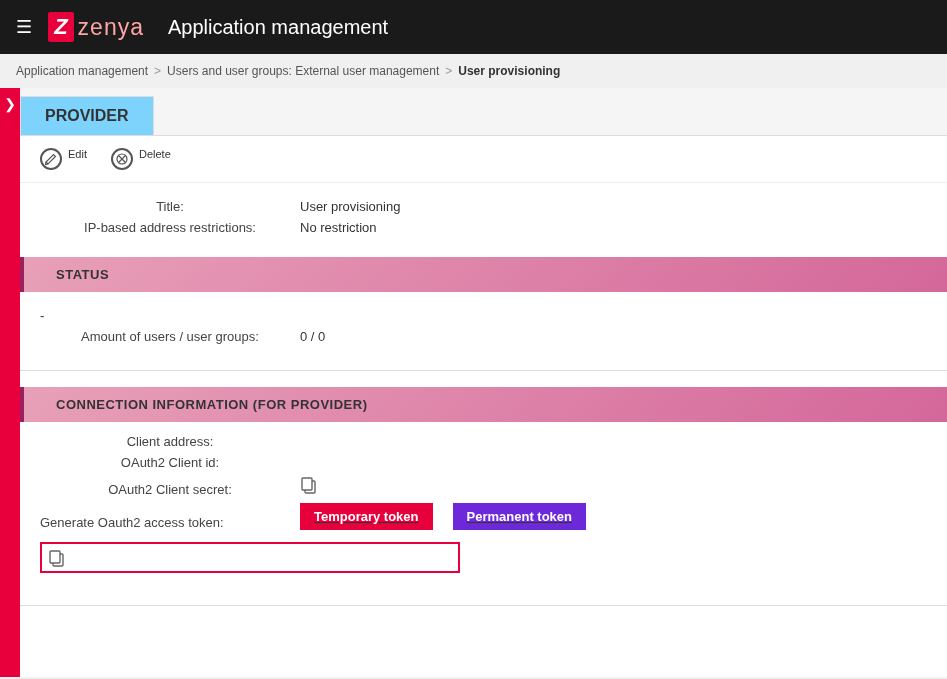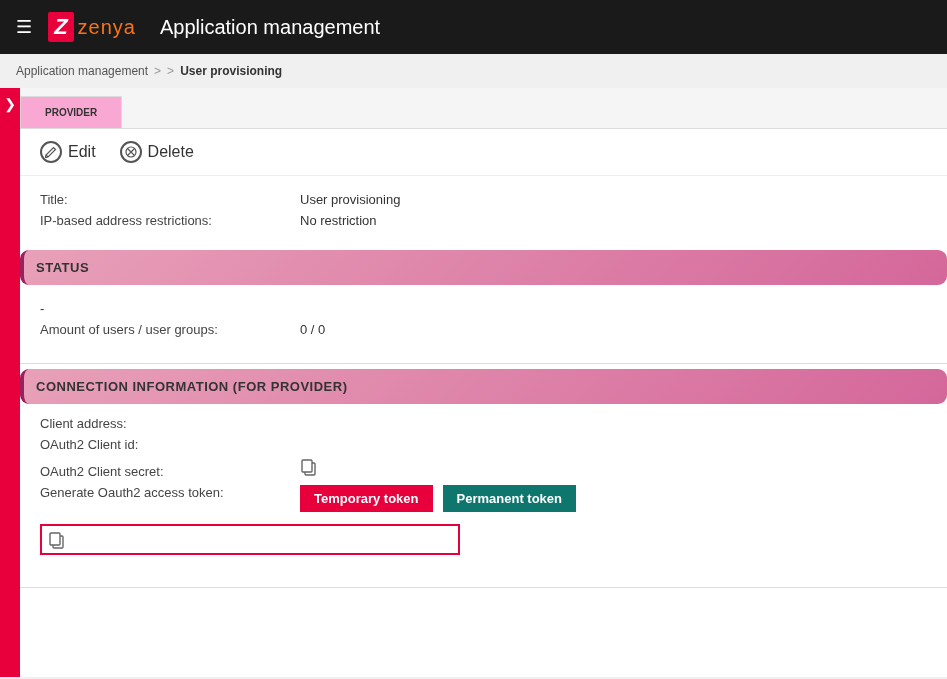--- a/index.html
+++ b/index.html
@@ -27,22 +27,22 @@
     .logo-z {
       background: #e8003d;
       color: #fff;
       font-weight: 900;
       font-size: 22px;
       padding: 2px 6px;
       border-radius: 2px;
       font-style: italic;
     }
     .logo-text {
-      color: #f97316;
-      font-size: 20px;
+      color: #fca5a5;
+      font-size: 23px;
       font-weight: 300;
       letter-spacing: 1px;
     }
     .header-title {
       color: #fff;
       font-size: 20px;
       font-weight: 300;
       margin-left: 8px;
     }
 
@@ -94,45 +94,44 @@
 
     
     .tab-bar {
       display: flex;
       border-bottom: 1px solid #ddd;
       background: #f5f5f5;
       padding-left: 0;
     }
     .tab {
       padding: 10px 24px;
-      font-size: 10px;
+      font-size: 16px;
       font-weight: 600;
       cursor: pointer;
       border: 1px solid #ddd;
       border-bottom: none;
-      background: #f9a8d4;
+      background: #7dd3fc;
       margin-top: 8px;
       color: #333;
     }
 
     
     .toolbar {
       display: flex;
       align-items: center;
       gap: 16px;
       padding: 10px 16px;
       border-bottom: 1px solid #eee;
       background: #fff;
     }
     .toolbar-btn {
       display: flex;
-      align-items: center;
       gap: 6px;
       cursor: pointer;
-      font-size: 16px;
+      font-size: 11px;
       color: #333;
       background: none;
       border: none;
       padding: 2px 4px;
     }
     .icon-circle {
       width: 22px;
       height: 22px;
       border: 2px solid #555;
       border-radius: 50%;
@@ -151,44 +150,44 @@
     .info-row {
       display: flex;
       align-items: baseline;
       margin-bottom: 6px;
     }
     .info-label {
       width: 260px;
       color: #444;
       font-size: 13px;
       flex-shrink: 0;
+      text-align: center;
     }
     .info-value {
       color: #333;
       font-size: 13px;
     }
 
     
     .section-header {
-      padding: 10px 12px;
+      padding: 10px 32px;
       font-weight: 700;
       font-size: 13px;
       letter-spacing: 0.5px;
       color: #333;
       margin-bottom: 0;
-      border-radius: 9px;
     }
     .section-header-status {
       background: linear-gradient(135deg, #e8a0b8 0%, #d4679a 100%);
       border-left: 4px solid #9b2060;
     }
     .section-header-connection {
       background: linear-gradient(135deg, #e8a0b8 0%, #d4679a 100%);
       border-left: 4px solid #9b2060;
-      margin-top: 5px;
+      margin-top: 16px;
     }
 
     
     .divider {
       border: none;
       border-top: 1px solid #ddd;
       margin: 4px 0;
     }
 
     
@@ -207,21 +206,21 @@
       font-size: 13px;
       font-weight: 600;
       cursor: pointer;
       border: none;
       color: #fff;
     }
     .token-btn-temp {
       background: #e8003d;
     }
     .token-btn-perm {
-      background: #0f766e;
+      background: #6d28d9;
     }
 
     
     .token-input-row {
       display: flex;
       align-items: center;
       border: 2px solid #e8003d;
       margin-top: 8px;
       margin-left: 0;
       padding: 4px 6px;
@@ -236,49 +235,51 @@
       padding: 2px 4px;
       background: transparent;
     }
 
     .conn-info-section {
       padding: 12px 20px;
     }
 
     .generate-row {
       display: flex;
-      align-items: flex-start;
+      align-items: flex-end;
       margin-bottom: 12px;
     }
     .generate-label {
       width: 260px;
       color: #444;
       font-size: 13px;
       flex-shrink: 0;
     }
     .generate-buttons {
       display: flex;
-      gap: 10px;
+      gap: 20px;
+      text-decoration: underline;
     }
   </style>
 </head>
 <body>
 
 <div class="header">
   <span class="header-menu-icon">☰</span>
   <div class="header-logo">
     <span class="logo-z">Z</span>
     <span class="logo-text">zenya</span>
   </div>
   <span class="header-title">Application management</span>
 </div>
 
 <div class="breadcrumb">
   <a href="#">Application management</a>
   <span class="sep">&gt;</span>
+  <a href="#">Users and user groups: External user management</a>
   <span class="sep">&gt;</span>
   <span class="current">User provisioning</span>
 </div>
 
 <div class="main-wrapper">
 
   <div class="side-toggle">
     <span class="side-toggle-arrow">❯</span>
   </div>
 

